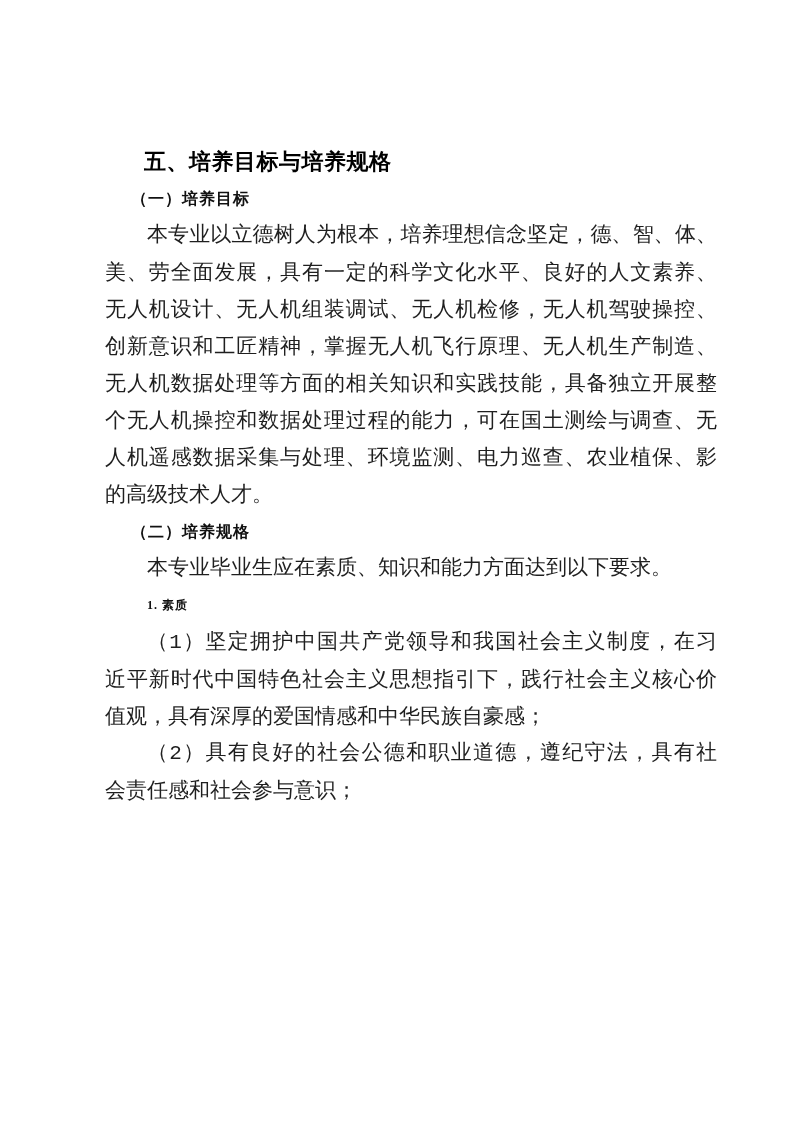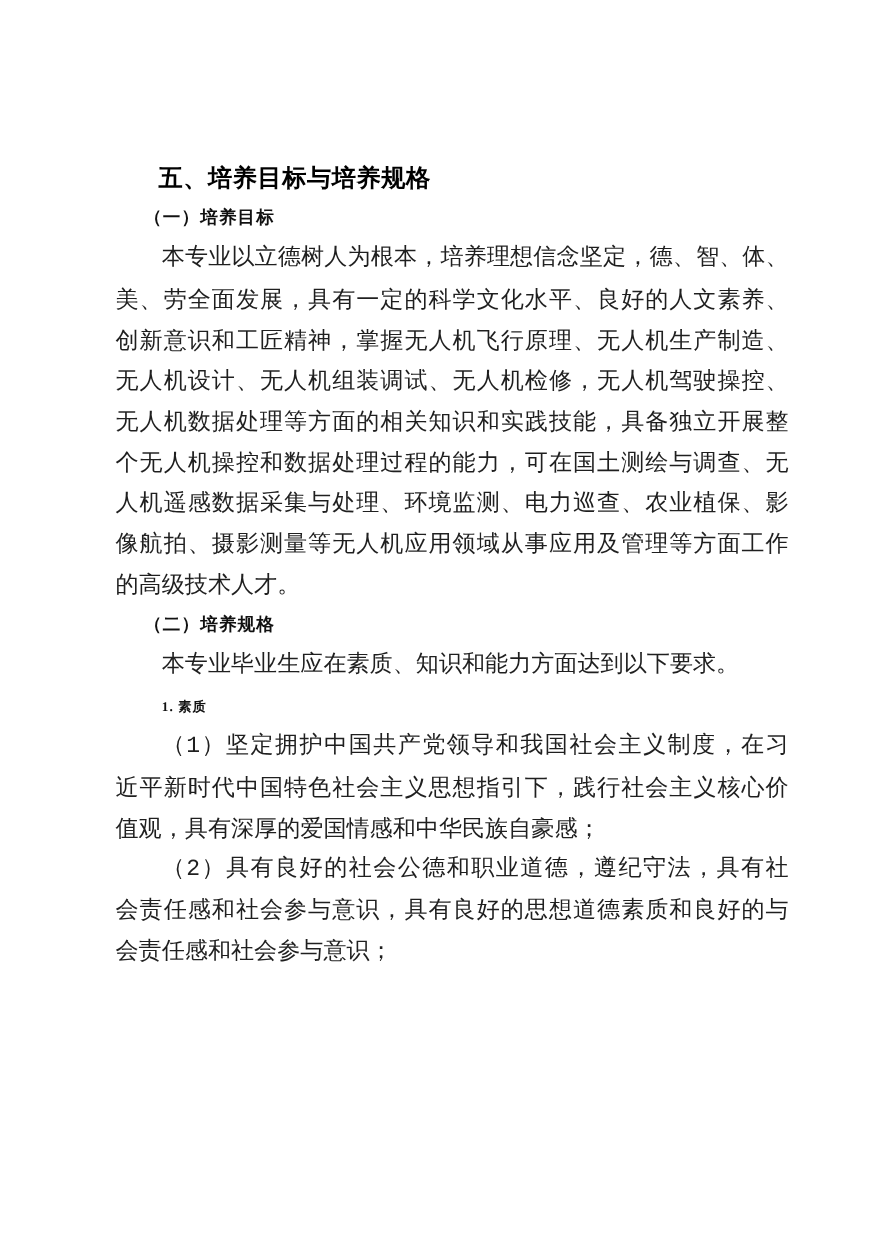--- a/index.html
+++ b/index.html
@@ -88,46 +88,44 @@
 <div class="page">
   <div class="content">
 
     <h1 class="section-title">五、培养目标与培养规格</h1>
 
     <h2 class="sub-heading">（一）培养目标</h2>
 
     <div class="para">
         <div class="line">本专业以立德树人为根本，培养理想信念坚定，德、智、体、</div>
         <div class="line">美、劳全面发展，具有一定的科学文化水平、良好的人文素养、</div>
+        <div class="line">无人机设计、无人机组装调试、无人机检修，无人机驾驶操控、</div>
         <div class="line">创新意识和工匠精神，掌握无人机飞行原理、无人机生产制造、</div>
-        <div class="line">无人机设计、无人机组装调试、无人机检修，无人机驾驶操控、</div>
         <div class="line">无人机数据处理等方面的相关知识和实践技能，具备独立开展整</div>
         <div class="line">个无人机操控和数据处理过程的能力，可在国土测绘与调查、无</div>
         <div class="line">人机遥感数据采集与处理、环境监测、电力巡查、农业植保、影</div>
-        <div class="line">像航拍、摄影测量等无人机应用领域从事应用及管理等方面工作</div>
         <div class="line last">的高级技术人才。</div>
       </div>
 
     <h2 class="sub-heading">（二）培养规格</h2>
 
     <div class="para">
         <div class="line last">本专业毕业生应在素质、知识和能力方面达到以下要求。</div>
       </div>
 
     <div class="item-heading">1. 素质</div>
 
     <div class="para">
         <div class="line">（1）坚定拥护中国共产党领导和我国社会主义制度，在习</div>
         <div class="line">近平新时代中国特色社会主义思想指引下，践行社会主义核心价</div>
         <div class="line last">值观，具有深厚的爱国情感和中华民族自豪感；</div>
       </div>
 
     <div class="para">
         <div class="line">（2）具有良好的社会公德和职业道德，遵纪守法，具有社</div>
-        <div class="line">会责任感和社会参与意识，具有良好的思想道德素质和良好的与</div>
         <div class="line last">会责任感和社会参与意识；</div>
       </div>
 
   </div>
 
   <div class="footer">
     <span>— 2 —</span>
   </div>
 </div>
 

